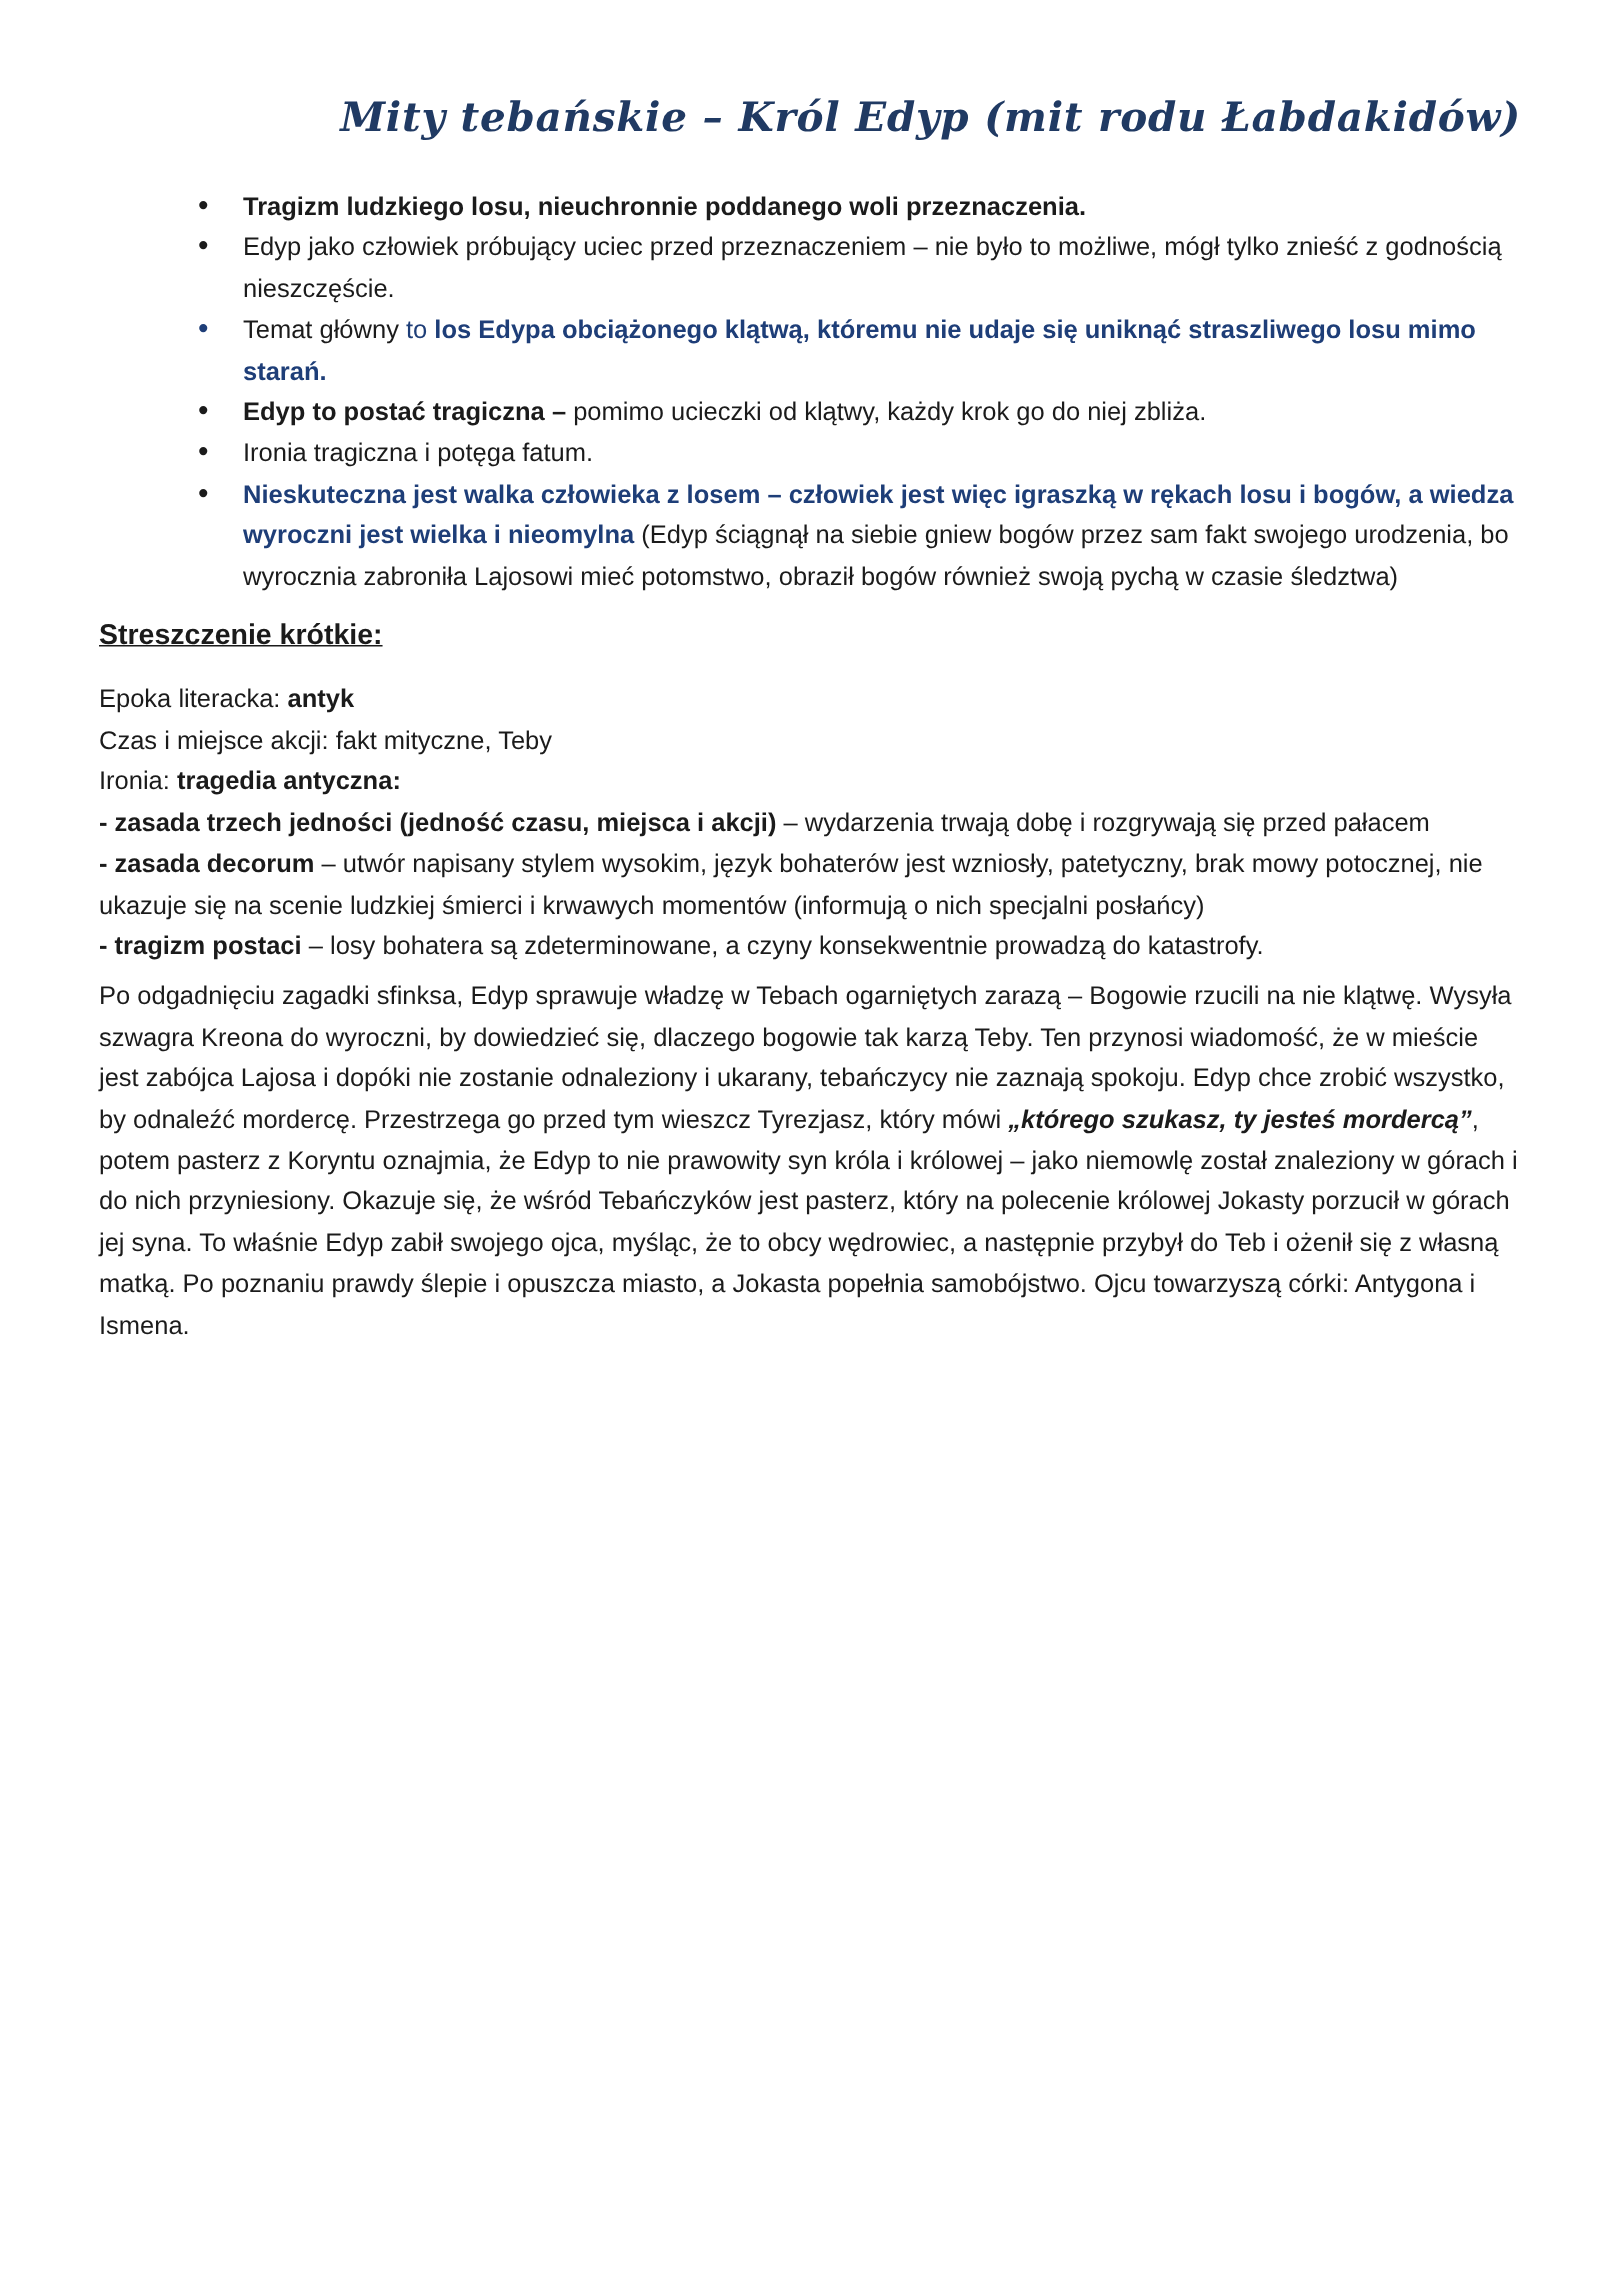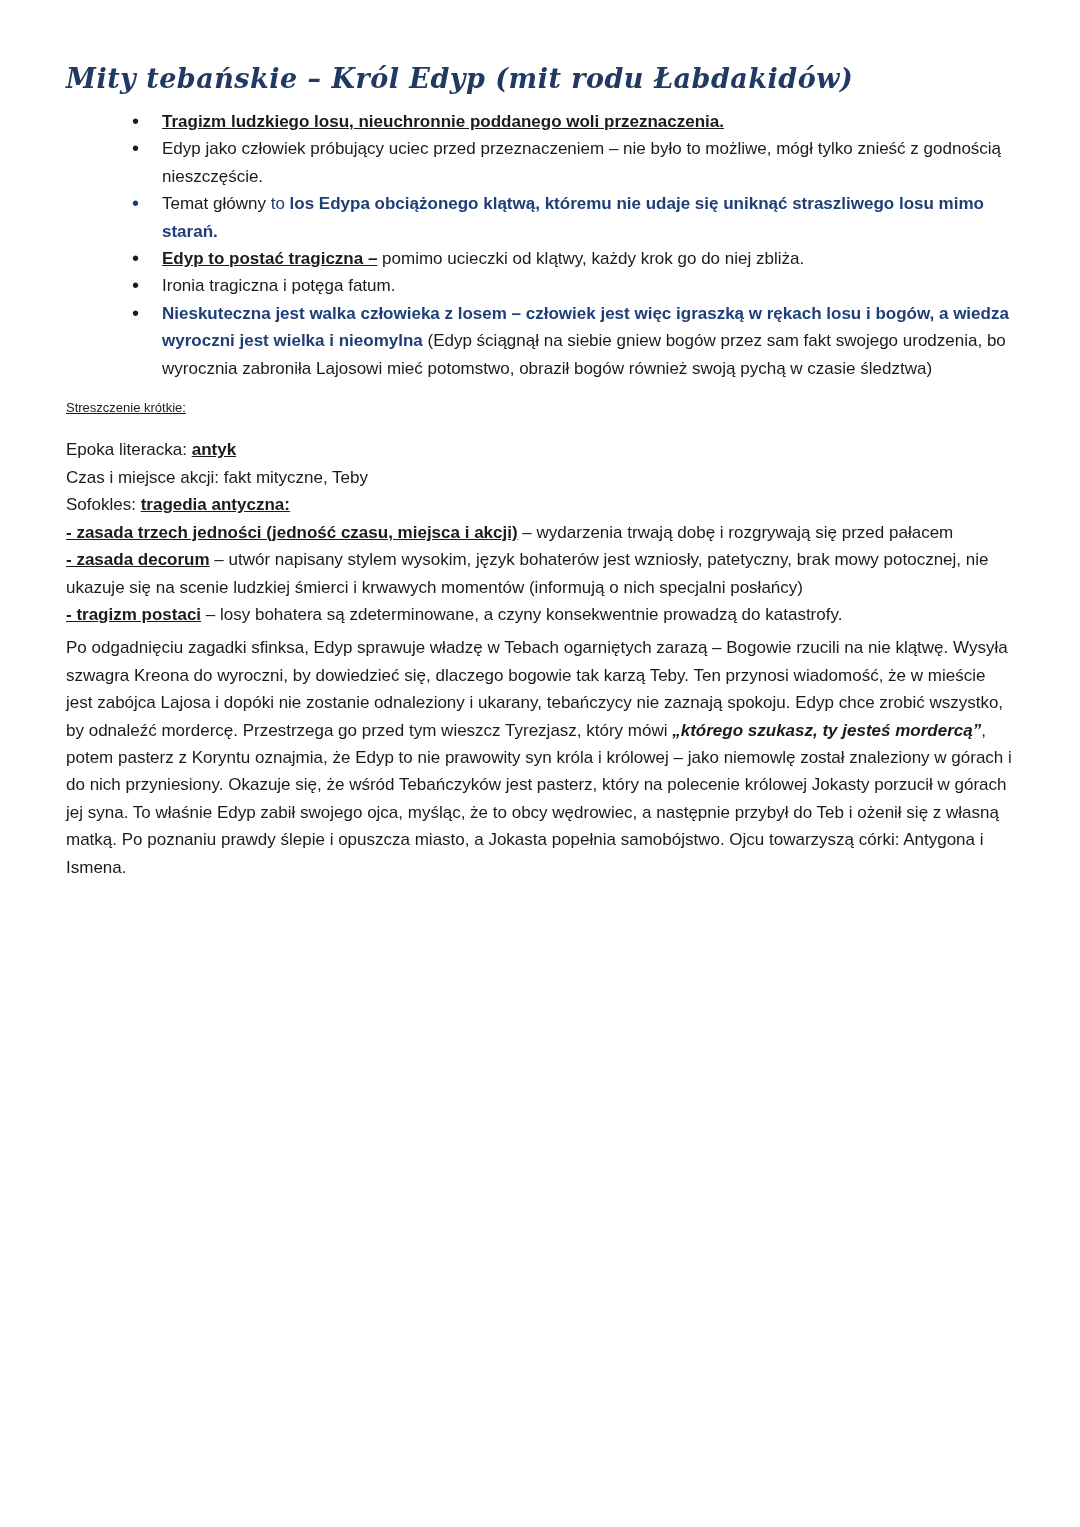--- a/index.html
+++ b/index.html
@@ -14,22 +14,22 @@
     width:1080px;min-height:1527px;
     background:var(--page-bg);
     font-family:"Liberation Sans", sans-serif;
     font-size:17px;line-height:27.4px;
     color:var(--text);
     -webkit-font-smoothing:antialiased;
   }
   .page{padding:62px 66px 40px 66px;}
 
   .title{
-    margin:0 0 12px 0;
-    text-align:left;
+    margin:0 0 28px 0;
+    text-align:right;
     font-family:"DejaVu Serif", serif;
     font-style:italic;
     font-weight:700;
     font-size:27px;
     line-height:34px;
     color:var(--title-navy);
     letter-spacing:0.5px;
   }
 
   ul.bullets{
@@ -44,31 +44,31 @@
     left:-30px;
     top:0;
     font-size:20px;
     line-height:27.4px;
     color:var(--text);
   }
   ul.bullets li.marker-blue::before{color:var(--accent-blue);}
 
   .section-heading{
     margin:12px 0 15px 0;
-    font-size:13px;
-    font-weight:400;
+    font-size:19px;
+    font-weight:700;
     text-decoration:underline;
     color:var(--text);
   }
 
   .meta-list,.rules-list{margin:0;padding:0;}
   .summary{margin:6px 0 12px 0;}
 
   .seg-r{font-weight:400;}
-  .seg-b{font-weight:700;text-decoration:underline;}
+  .seg-b{font-weight:700;}
   .seg-bl{color:var(--accent-blue);font-weight:400;}
   .seg-blb{color:var(--accent-blue);font-weight:700;}
   .seg-bi{font-weight:700;font-style:italic;}
 </style>
 </head>
 <body>
 
 <div class="page">
   <h1 class="title">Mity tebańskie – Król Edyp (mit rodu Łabdakidów)</h1>
 
@@ -79,21 +79,21 @@
       <li class="marker-black"><span class="seg-b">Edyp to postać tragiczna –</span><span class="seg-r"> pomimo ucieczki od klątwy, każdy krok go do niej zbliża.</span></li>
       <li class="marker-black"><span class="seg-r">Ironia tragiczna i potęga fatum.</span></li>
       <li class="marker-black"><span class="seg-blb">Nieskuteczna jest walka człowieka z losem – człowiek jest więc igraszką w rękach losu i bogów, a wiedza wyroczni jest wielka i nieomylna</span><span class="seg-r"> (Edyp ściągnął na siebie gniew bogów przez sam fakt swojego urodzenia, bo wyrocznia zabroniła Lajosowi mieć potomstwo, obraził bogów również swoją pychą w czasie śledztwa)</span></li>
     </ul>
 
   <h2 class="section-heading">Streszczenie krótkie:</h2>
 
   <div class="meta-list">
       <div><span class="seg-r">Epoka literacka: </span><span class="seg-b">antyk</span></div>
       <div><span class="seg-r">Czas i miejsce akcji: fakt mityczne, Teby</span></div>
-      <div><span class="seg-r">Sofokles: </span><span class="seg-b">tragedia antyczna:</span></div>
+      <div><span class="seg-r">Ironia: </span><span class="seg-b">tragedia antyczna:</span></div>
     </div>
 
   <div class="rules-list">
       <div><span class="seg-b">- zasada trzech jedności (jedność czasu, miejsca i akcji)</span><span class="seg-r"> – wydarzenia trwają dobę i rozgrywają się przed pałacem</span></div>
       <div><span class="seg-b">- zasada decorum</span><span class="seg-r"> – utwór napisany stylem wysokim, język bohaterów jest wzniosły, patetyczny, brak mowy potocznej, nie ukazuje się na scenie ludzkiej śmierci i krwawych momentów (informują o nich specjalni posłańcy)</span></div>
       <div><span class="seg-b">- tragizm postaci</span><span class="seg-r"> – losy bohatera są zdeterminowane, a czyny konsekwentnie prowadzą do katastrofy.</span></div>
     </div>
 
   <p class="summary"><span class="seg-r">Po odgadnięciu zagadki sfinksa, Edyp sprawuje władzę w Tebach ogarniętych zarazą – Bogowie rzucili na nie klątwę. Wysyła szwagra Kreona do wyroczni, by dowiedzieć się, dlaczego bogowie tak karzą Teby. Ten przynosi wiadomość, że w mieście jest zabójca Lajosa i dopóki nie zostanie odnaleziony i ukarany, tebańczycy nie zaznają spokoju. Edyp chce zrobić wszystko, by odnaleźć mordercę. Przestrzega go przed tym wieszcz Tyrezjasz, który mówi </span><span class="seg-bi">„którego szukasz, ty jesteś mordercą”</span><span class="seg-r">, potem pasterz z Koryntu oznajmia, że Edyp to nie prawowity syn króla i królowej – jako niemowlę został znaleziony w górach i do nich przyniesiony. Okazuje się, że wśród Tebańczyków jest pasterz, który na polecenie królowej Jokasty porzucił w górach jej syna. To właśnie Edyp zabił swojego ojca, myśląc, że to obcy wędrowiec, a następnie przybył do Teb i ożenił się z własną matką. Po poznaniu prawdy ślepie i opuszcza miasto, a Jokasta popełnia samobójstwo. Ojcu towarzyszą córki: Antygona i Ismena.</span></p>
 </div>

